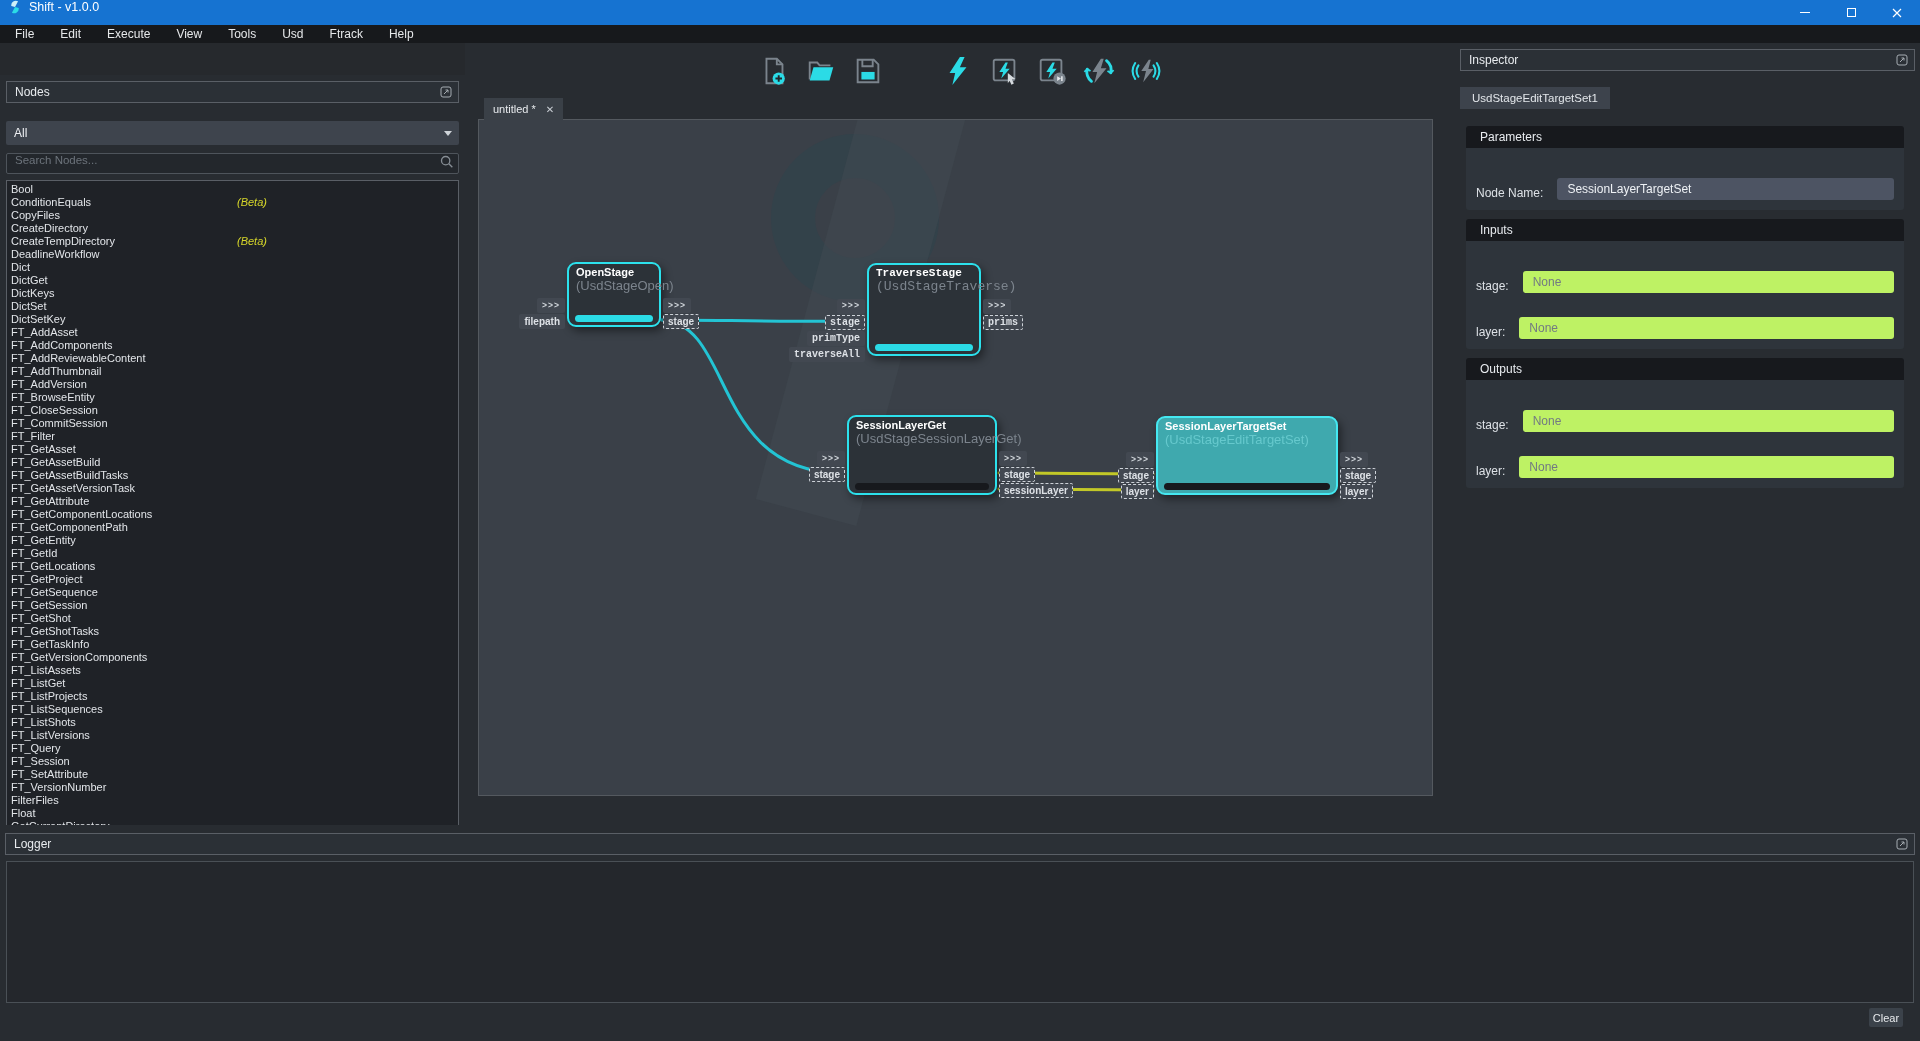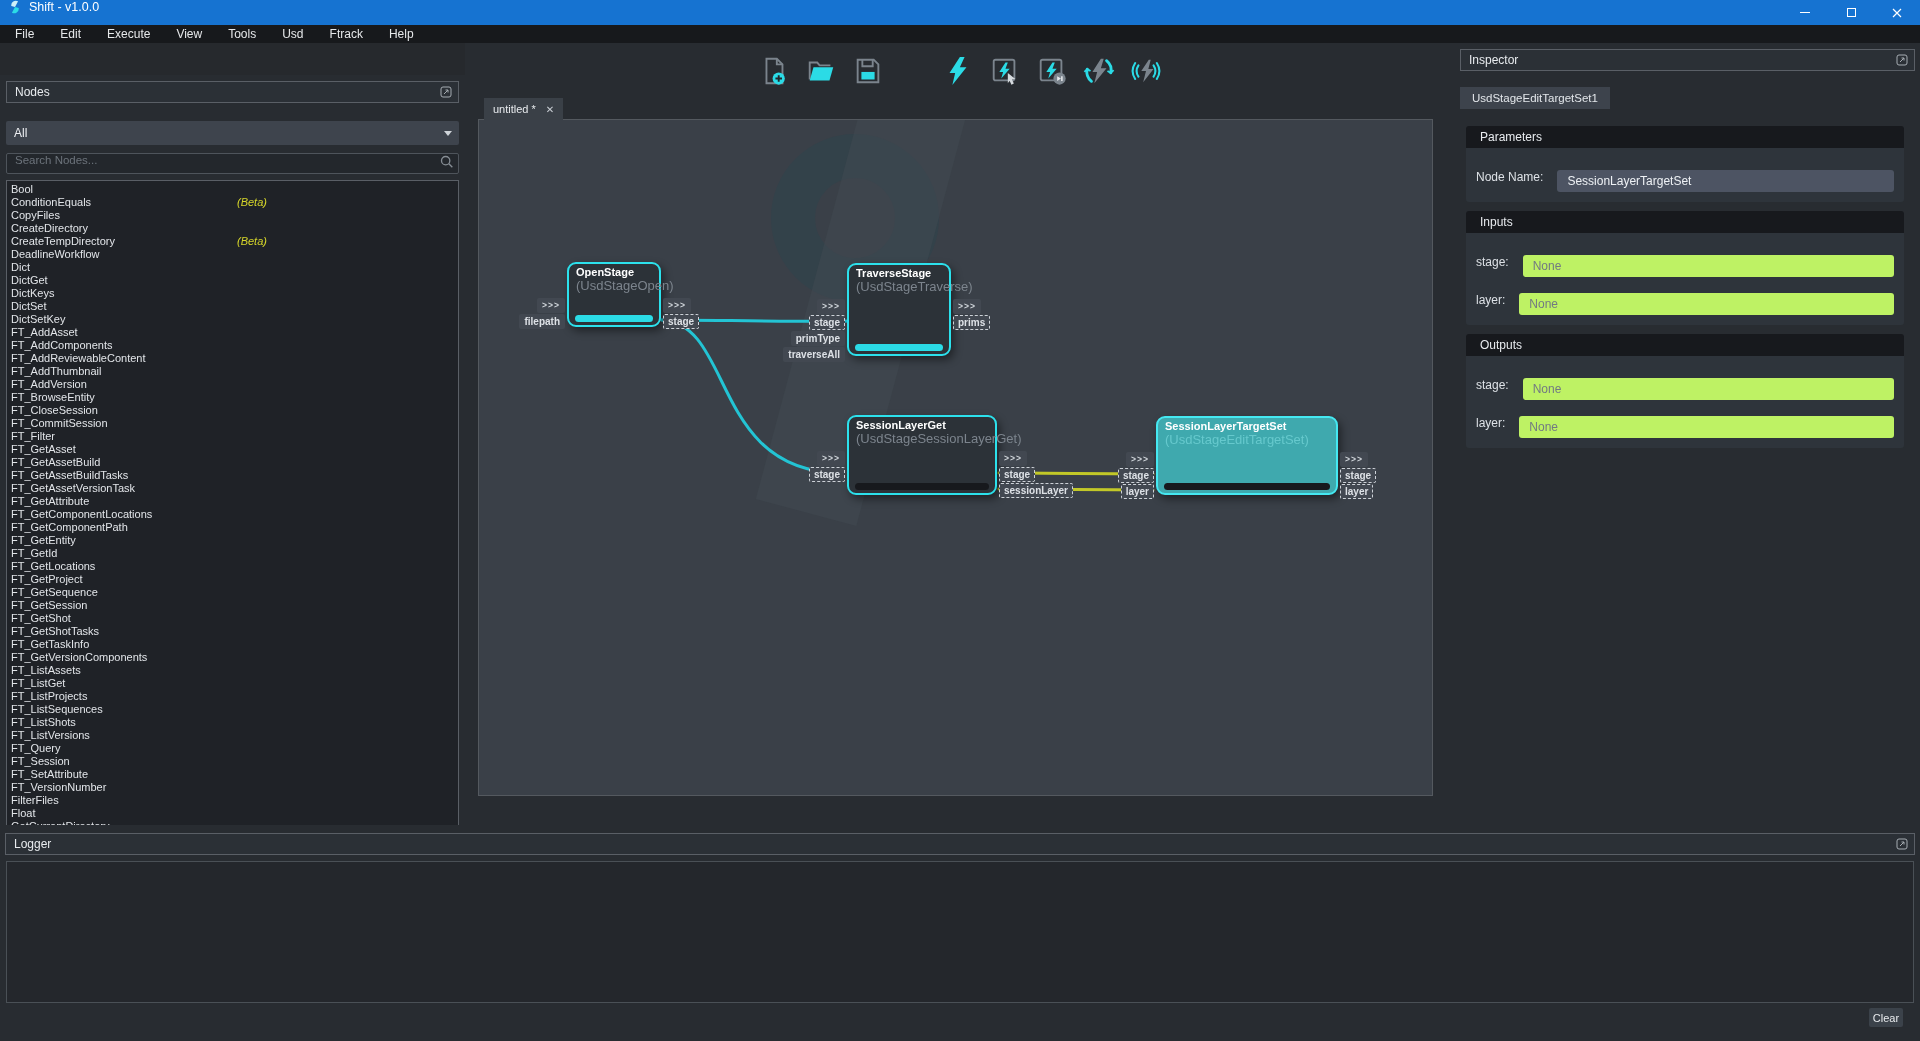--- a/index.html
+++ b/index.html
@@ -66,21 +66,21 @@
   .port.chev { font-size:8.5px; letter-spacing:1px; color:#d2d7dc; }
 
   
   .inspector-panel { position:absolute; left:1455px; top:43px; width:465px; height:782px; background:#282c31; }
   .inspector-panel .panel-header { left:5px; right:5px; top:6px; }
   .node-tab { position:absolute; left:5px; top:44px; height:22px; background:#3d434c; display:flex; align-items:center; padding:0 12px; font-size:11.5px; color:#e2e6ea; }
   #inspector-groups { position:absolute; left:11px; right:16px; top:83px; }
   .igroup { margin-bottom:9px; border-radius:3px; overflow:hidden; }
   .igroup-header { height:22px; line-height:22px; background:#17191d; padding-left:14px; font-size:12px; color:#e8ebef; }
   .igroup-body { background:#2e343b; padding:6px 10px 10px; }
-  .irow { display:flex; align-items:flex-start; margin-top:16px; }
+  .irow { display:flex; align-items:flex-end; margin-top:24px; }
   .irow-label { font-size:12px; color:#dde1e6; margin-right:14px; white-space:nowrap; }
   .irow-input { flex:1; height:22px; border:none; outline:none; border-radius:3px; padding:0 10px; font-size:12px; font-family:"Liberation Sans",sans-serif; }
   .irow-input.editable { background:#4d5463; color:#eef1f5; }
   .irow-input.readonly { background:#bef264; color:#727a82; }
 
   
   .logger-panel { position:absolute; left:0; top:825px; width:1920px; height:216px; background:#282c31; }
   .logger-panel .panel-header { left:5px; right:5px; top:8px; }
   .logger-body { position:absolute; left:6px; right:6px; top:36px; height:142px; background:#24272c; border:1px solid #4a5056; font-size:11px; color:#aab0b6; }
   .clear-btn { position:absolute; right:17px; top:183px; width:34px; height:19px; background:#3b424a; border:none; border-radius:2px; color:#e8ebee; font-size:11px; font-family:"Liberation Sans",sans-serif; }
@@ -288,21 +288,21 @@
     <div id="graph-nodes">
         <div class="gnode" style="left: 88px; top: 142px; width: 94px; height: 65px;">
           <div class="gtitle">OpenStage</div>
           <div class="gsub">(UsdStageOpen)</div>
           <div class="gprog cyan"></div>
           <div class="port chev left" style="top: 34px;">&gt;&gt;&gt;</div>
           <div class="port left" style="top: 50px;">filepath</div>
           <div class="port chev right" style="top: 34px;">&gt;&gt;&gt;</div>
           <div class="port right dashed" style="top: 50px;">stage</div>
         </div>
-        <div class="gnode" style="left: 368px; top: 143px; width: 104px; height: 93px;">
+        <div class="gnode" style="left: 388px; top: 143px; width: 114px; height: 93px; font-family: Liberation Mono, monospace;">
           <div class="gtitle">TraverseStage</div>
           <div class="gsub">(UsdStageTraverse)</div>
           <div class="gprog cyan"></div>
           <div class="port chev left" style="top: 34px;">&gt;&gt;&gt;</div>
           <div class="port left dashed" style="top: 50px;">stage</div>
           <div class="port left" style="top: 66px;">primType</div>
           <div class="port left" style="top: 82px;">traverseAll</div>
           <div class="port chev right" style="top: 34px;">&gt;&gt;&gt;</div>
           <div class="port right dashed" style="top: 50px;">prims</div>
         </div>

